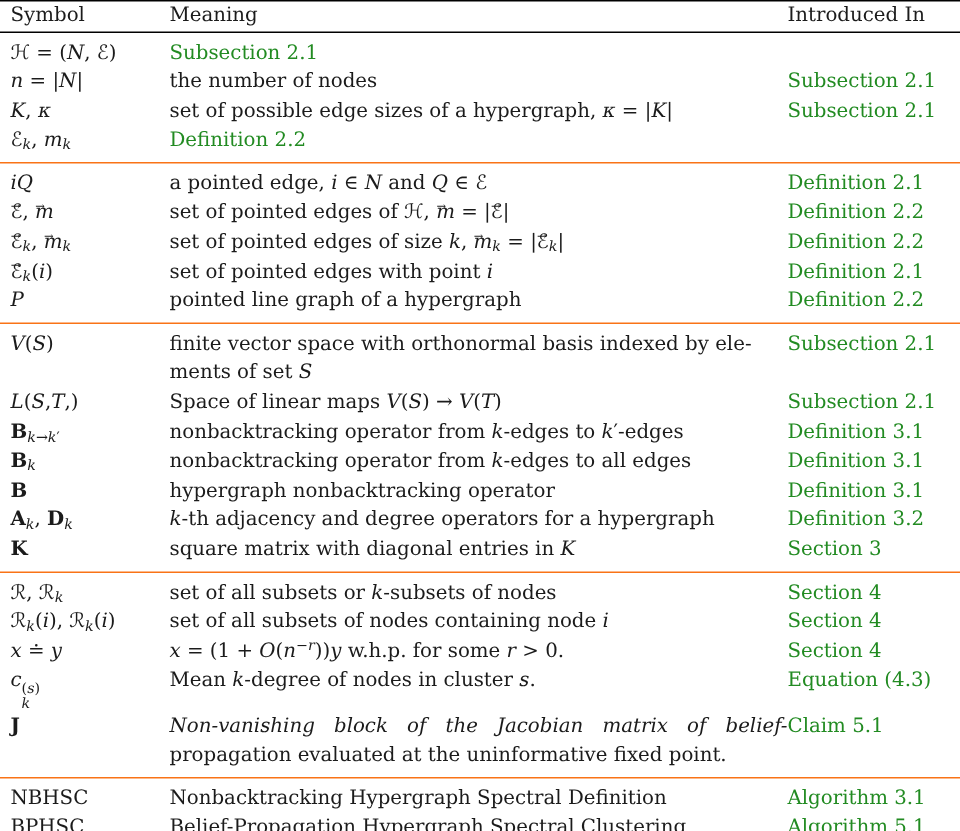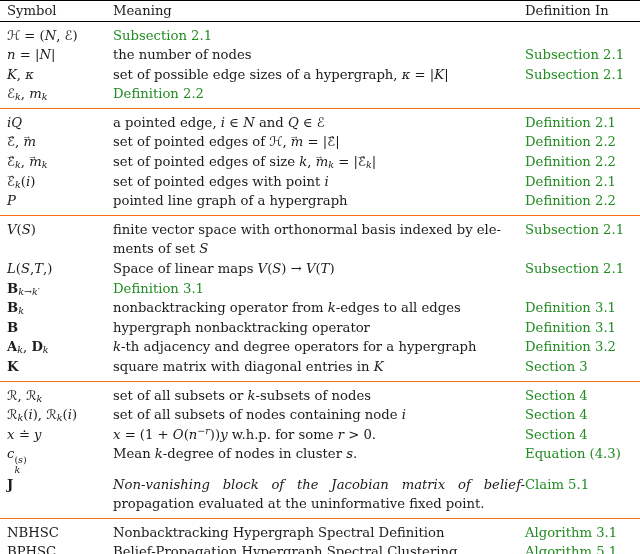--- a/index.html
+++ b/index.html
@@ -75,21 +75,21 @@
     font-style: italic;
   }
 </style>
 </head>
 <body>
 
 <div class="ntable">
   <div class="header-row">
     <div class="cell">Symbol</div>
     <div class="cell">Meaning</div>
-    <div class="cell">Definition In</div>
+    <div class="cell">Introduced In</div>
   </div>
   <div id="table-body">
       <div class="sec">
         <div class="row">
           <div class="cell sym">ℋ = (<i class="cal">N</i>, ℰ)</div>
           <div class="cell intro">Subsection 2.1</div>
         </div>
         <div class="row">
           <div class="cell sym"><i>n</i> = |<i class="cal">N</i>|</div>
           <div class="cell mean">the number of nodes</div>
@@ -138,20 +138,21 @@
           <div class="cell mean">finite vector space with orthonormal basis indexed by ele-<br>ments of set <i>S</i></div>
           <div class="cell intro">Subsection 2.1</div>
         </div>
         <div class="row">
           <div class="cell sym"><i>L</i>(<i>S</i>,<i>T</i>,)</div>
           <div class="cell mean">Space of linear maps <i>V</i>(<i>S</i>) → <i>V</i>(<i>T</i>)</div>
           <div class="cell intro">Subsection 2.1</div>
         </div>
         <div class="row">
           <div class="cell sym"><b>B</b><sub><i>k</i>→<i>k</i>′</sub></div>
+          <div class="cell mean">nonbacktracking operator from <i>k</i>-edges to <i>k</i>′-edges</div>
           <div class="cell intro">Definition 3.1</div>
         </div>
         <div class="row">
           <div class="cell sym"><b>B</b><sub><i>k</i></sub></div>
           <div class="cell mean">nonbacktracking operator from <i>k</i>-edges to all edges</div>
           <div class="cell intro">Definition 3.1</div>
         </div>
         <div class="row">
           <div class="cell sym"><b>B</b></div>
           <div class="cell mean">hypergraph nonbacktracking operator</div>

